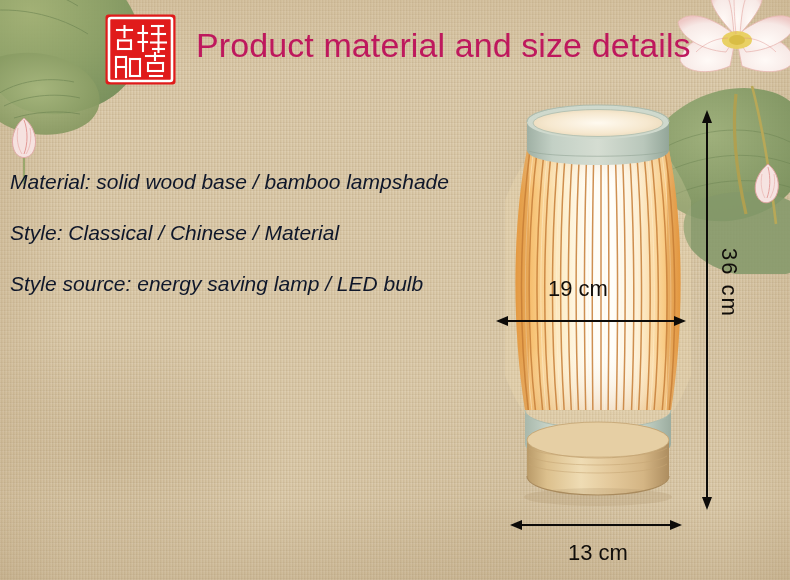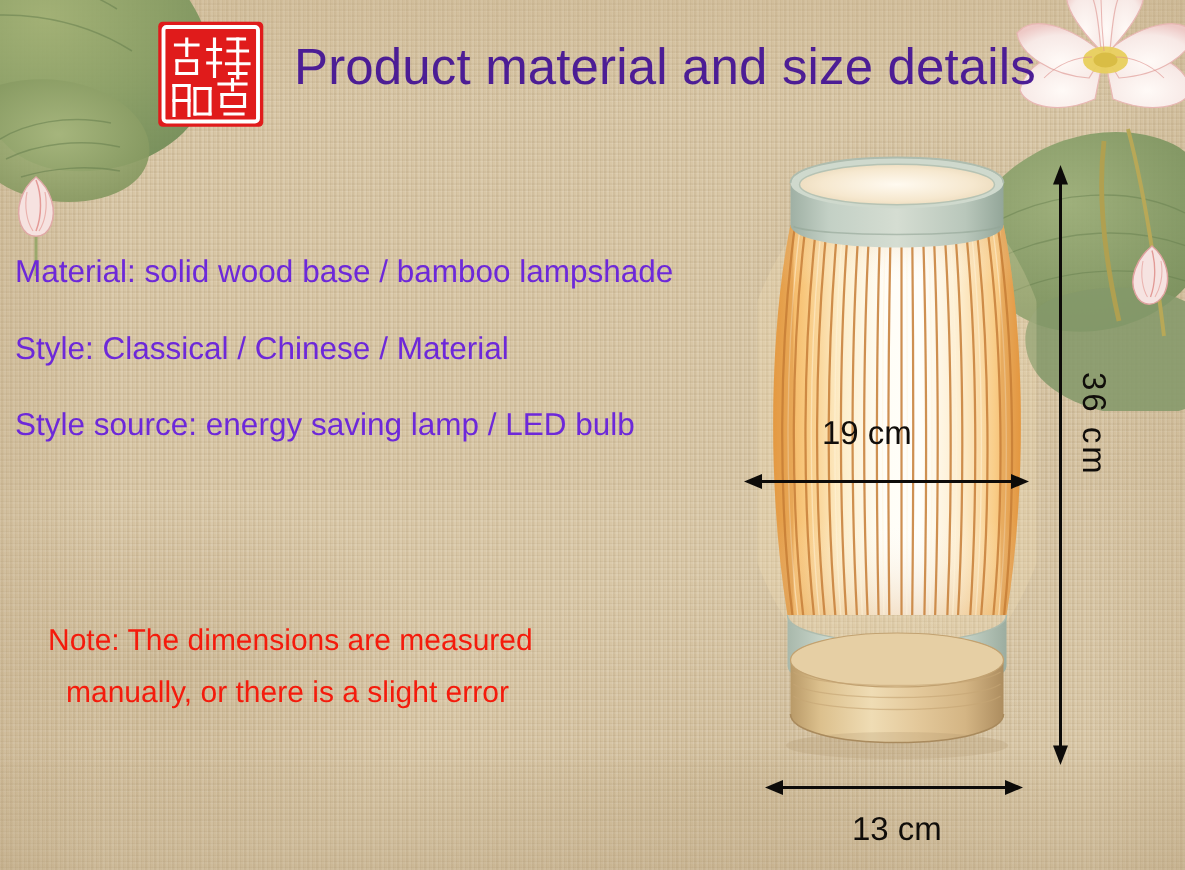--- a/index.html
+++ b/index.html
@@ -72,38 +72,39 @@
   }
 
   
   #page-title {
     position: absolute;
     left: 196px;
     top: 22px;
     font-size: 34px;
     line-height: 46px;
     font-weight: 400;
-    color: #4c1d95;
+    color: #be185d;
     letter-spacing: 0.1px;
     white-space: nowrap;
   }
 
   
   #spec-list {
     position: absolute;
     left: 10px;
     top: 168px;
     width: 490px;
   }
   .spec-line {
     font-size: 21px;
     line-height: 27px;
-    color: #6d28d9;
+    color: #0f172a;
     margin-bottom: 24px;
     white-space: nowrap;
+    font-style: italic;
   }
 
   
   #note-block {
     position: absolute;
     left: 10px;
     top: 410px;
     width: 470px;
     color: #f41b0c;
     font-size: 20px;
@@ -280,24 +281,20 @@
   </svg>
 
   <div id="page-title">Product material and size details</div>
 
   <div id="spec-list">
     <div class="spec-line">Material: solid wood base / bamboo lampshade</div>
     <div class="spec-line">Style: Classical / Chinese / Material</div>
     <div class="spec-line">Style source: energy saving lamp / LED bulb</div>
   </div>
 
-  <div id="note-block">
-    <div id="note-line-1">Note: The dimensions are measured</div>
-    <div id="note-line-2">manually, or there is a slight error</div>
-  </div>
 
   <svg id="lamp" viewBox="0 0 186 420">
     <defs>
 
       <linearGradient id="shadeGlow" x1="0" y1="0" x2="1" y2="0">
         <stop offset="0%" stop-color="#e8933a"></stop>
         <stop offset="7%" stop-color="#f2ab52"></stop>
         <stop offset="17%" stop-color="#f8c87e"></stop>
         <stop offset="30%" stop-color="#fdedc9"></stop>
         <stop offset="45%" stop-color="#fffdf6"></stop>

